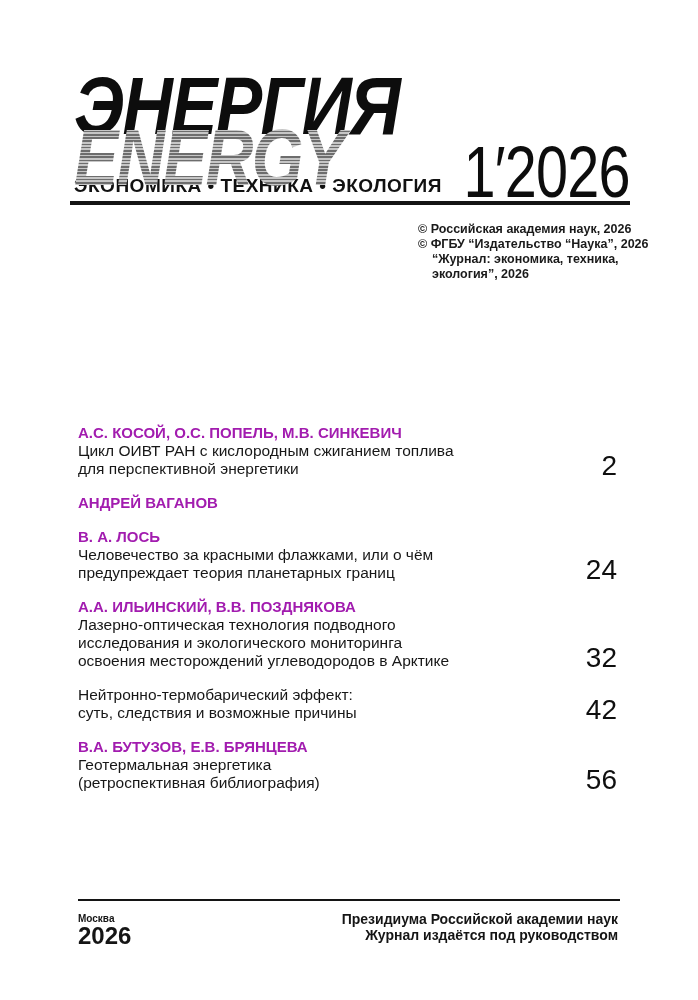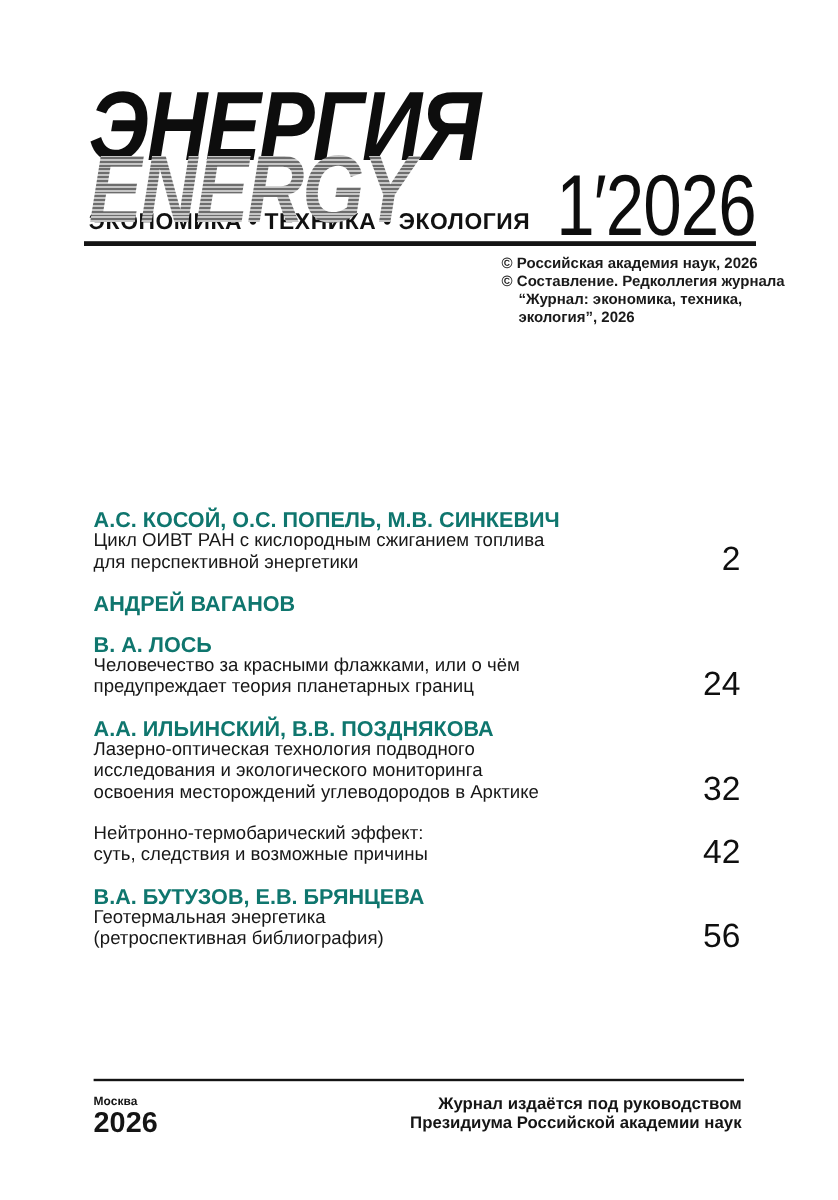--- a/index.html
+++ b/index.html
@@ -77,42 +77,42 @@
     right: 68px;
     top: 201px;
     height: 4px;
     background: #141414;
   }
 
   
   .copyright {
     position: absolute;
     left: 418px;
-    top: 212px;
+    top: 222px;
     width: 250px;
     font-size: 12.5px;
     font-weight: 700;
     line-height: 15px;
     color: #1a1a1a;
   }
   .copyright .c-line.indent { padding-left: 14px; }
 
   
   .toc {
     position: absolute;
     left: 78px;
     right: 81px;
     top: 424px;
   }
   .entry { margin-bottom: 16px; }
   .authors {
-    font-size: 18px;
+    font-size: 15px;
     font-weight: 700;
     line-height: 18px;
-    color: #0f766e;
+    color: #a21caf;
   }
   .entry .row {
     display: flex;
     justify-content: space-between;
     align-items: flex-end;
     gap: 48px;
   }
   .titles {
     font-size: 15.5px;
     font-weight: 400;
@@ -161,21 +161,21 @@
     <div class="title-en">ENERGY</div>
     <div class="tagline">ЭКОНОМИКА • ТЕХНИКА • ЭКОЛОГИЯ</div>
   </div>
 
   <div class="issue">1′2026</div>
 
   <div class="header-rule"></div>
 
   <div class="copyright" id="copyright-block">
       <div class="c-line">© Российская академия наук, 2026</div>
-      <div class="c-line">© Составление. Редколлегия журнала</div>
+      <div class="c-line">© ФГБУ “Издательство “Наука”, 2026</div>
       <div class="c-line indent">“Журнал: экономика, техника,</div>
       <div class="c-line indent">экология”, 2026</div>
     </div>
 
   <main class="toc" id="toc-list">
       <section class="entry">
     <div class="authors">А.С. КОСОЙ, О.С. ПОПЕЛЬ, М.В. СИНКЕВИЧ</div>
     <div class="row">
       <div class="titles">Цикл ОИВТ РАН с кислородным сжиганием топлива
 для перспективной энергетики</div>
@@ -220,18 +220,18 @@
     </main>
 
   <div class="footer-rule"></div>
 
   <div class="footer-row">
     <div class="footer-left">
       <div class="footer-city">Москва</div>
       <div class="footer-year">2026</div>
     </div>
     <div class="footer-note">
+      <div>Президиума Российской академии наук</div>
       <div>Журнал издаётся под руководством</div>
-      <div>Президиума Российской академии наук</div>
     </div>
   </div>
 
 </div>
 
 </body></html>

